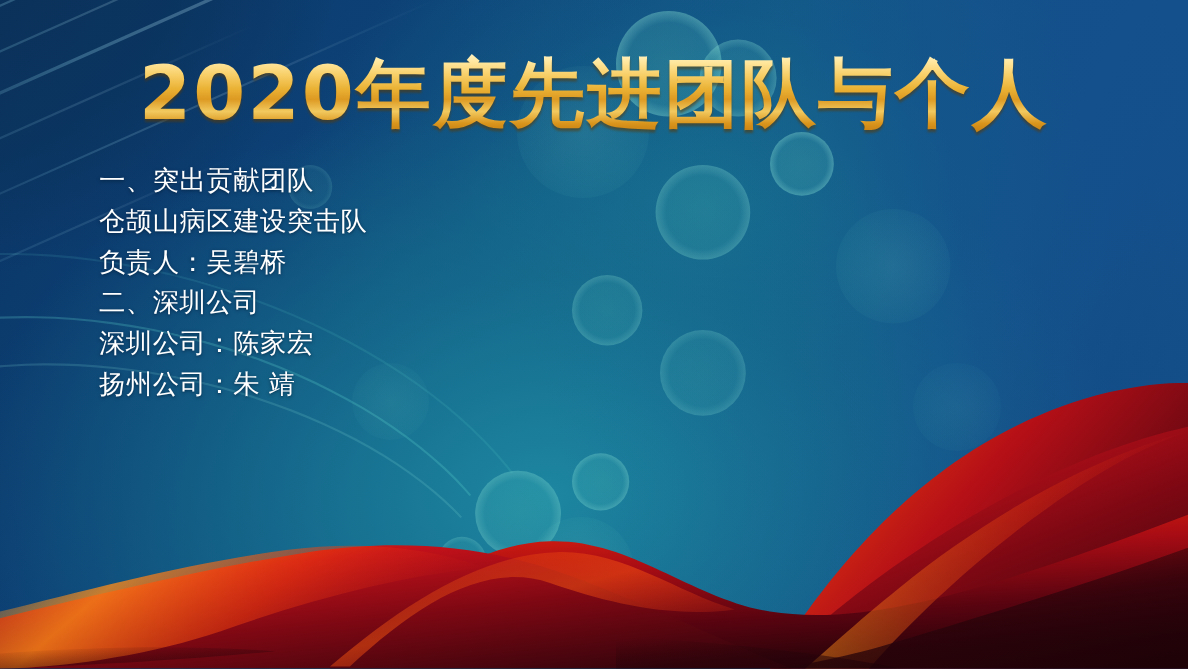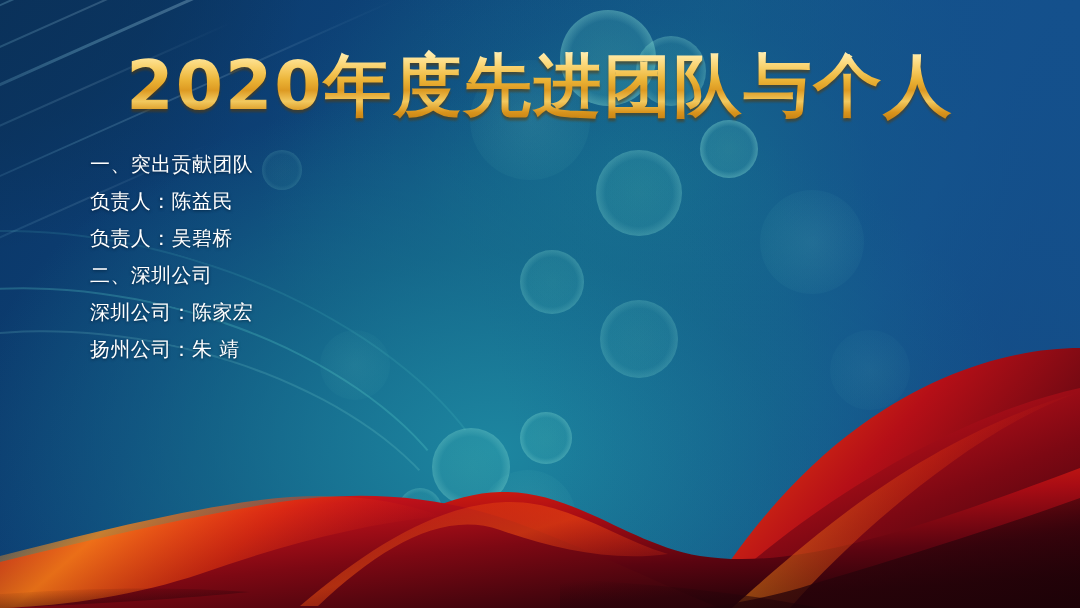--- a/index.html
+++ b/index.html
@@ -68,21 +68,21 @@
     background:linear-gradient(180deg,
       #fff6cf 0%,#ffe69b 14%,#f8cf68 28%,#eab235 44%,
       #dd9a22 56%,#f2c95f 70%,#d9941c 84%,#b9740e 100%);
     -webkit-background-clip:text;background-clip:text;
     color:transparent;-webkit-text-fill-color:transparent;
   }
 
   
   .body-lines{position:absolute;left:90px;top:146px;width:930px;}
   .line{
-    color:#ffffff;font-size:20px;line-height:37px;height:37px;
+    color:#ffffff;font-size:24px;line-height:37px;height:37px;
     font-family:"DejaVu Sans","Liberation Sans",sans-serif;
     letter-spacing:.4px;white-space:nowrap;
     text-shadow:0 1px 3px rgba(0,25,50,.75);
   }
 </style>
 </head>
 <body>
 
 <div id="slide">
 
@@ -123,21 +123,21 @@
     <span class="bk" style="left:262px;top:150px;width:40px;height:40px;opacity:.4;"></span>
   </div>
 
   <div class="title-wrap">
     <div class="title-shadow">2020年度先进团队与个人</div>
     <span class="title-main">2020年度先进团队与个人</span>
   </div>
 
   <div class="body-lines">
     <div class="line">一、突出贡献团队</div>
-    <div class="line">负责人：陈益民</div>
+    <div class="line">仓颉山病区建设突击队</div>
     <div class="line">负责人：吴碧桥</div>
     <div class="line">二、深圳公司</div>
     <div class="line">深圳公司：陈家宏</div>
     <div class="line">扬州公司：朱 靖</div>
   </div>
 
   <div class="ribbon">
     <svg viewBox="0 0 1080 260" preserveAspectRatio="none">
       <defs>
         <linearGradient id="gR1" x1="0" y1="0" x2="0.35" y2="1">

